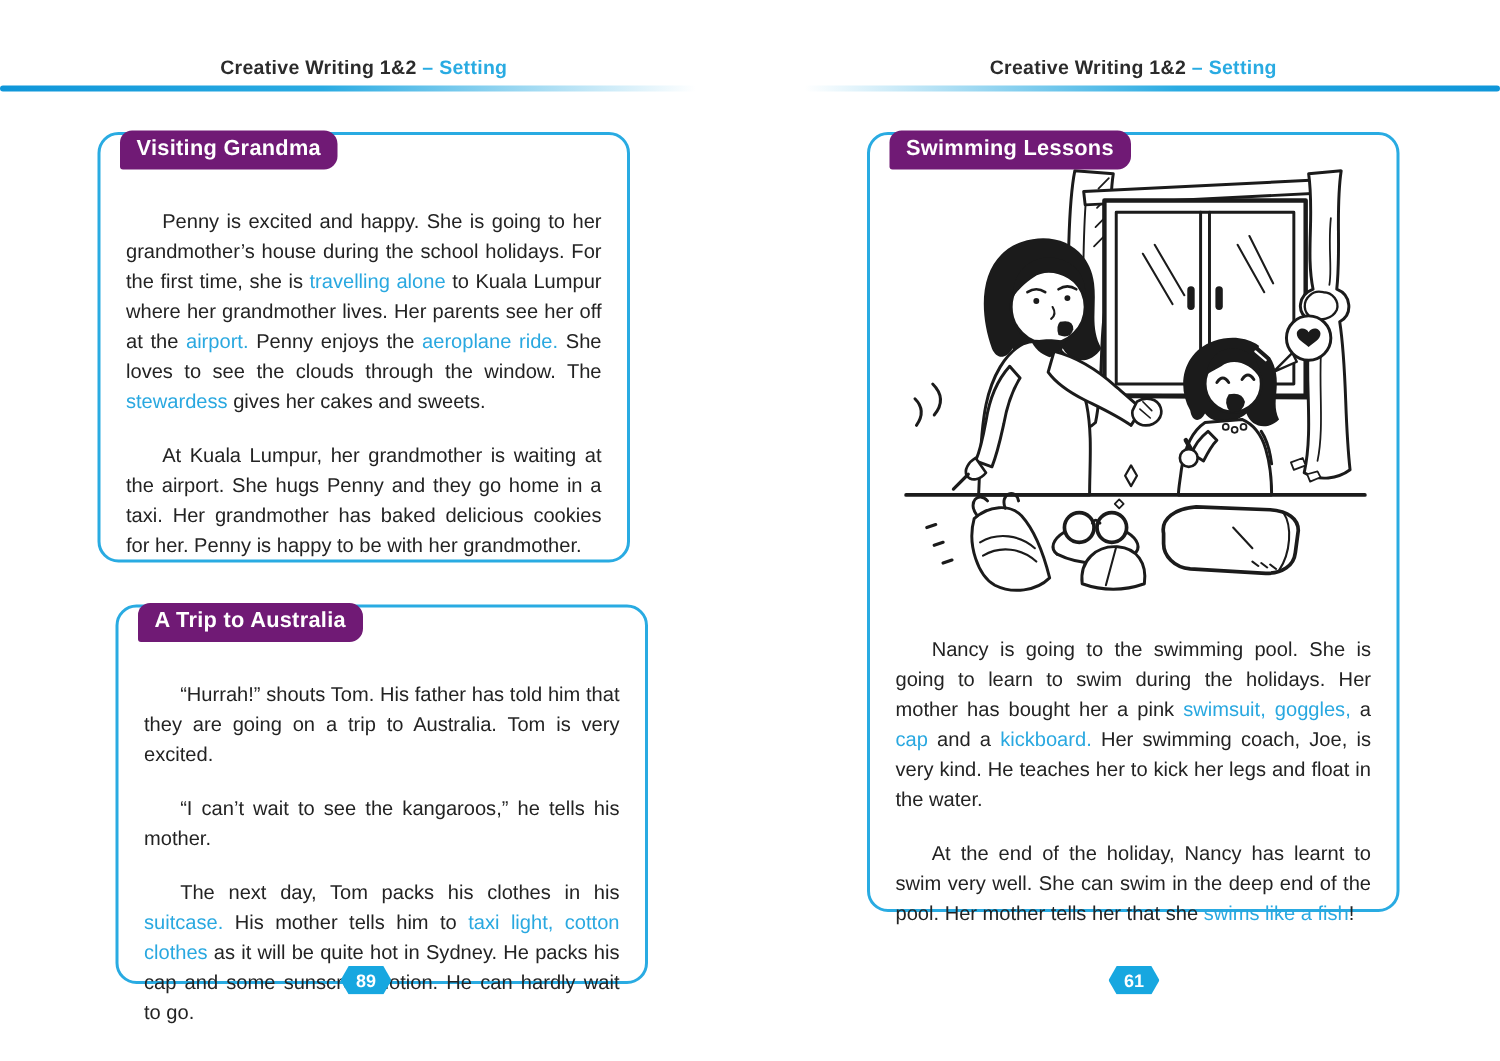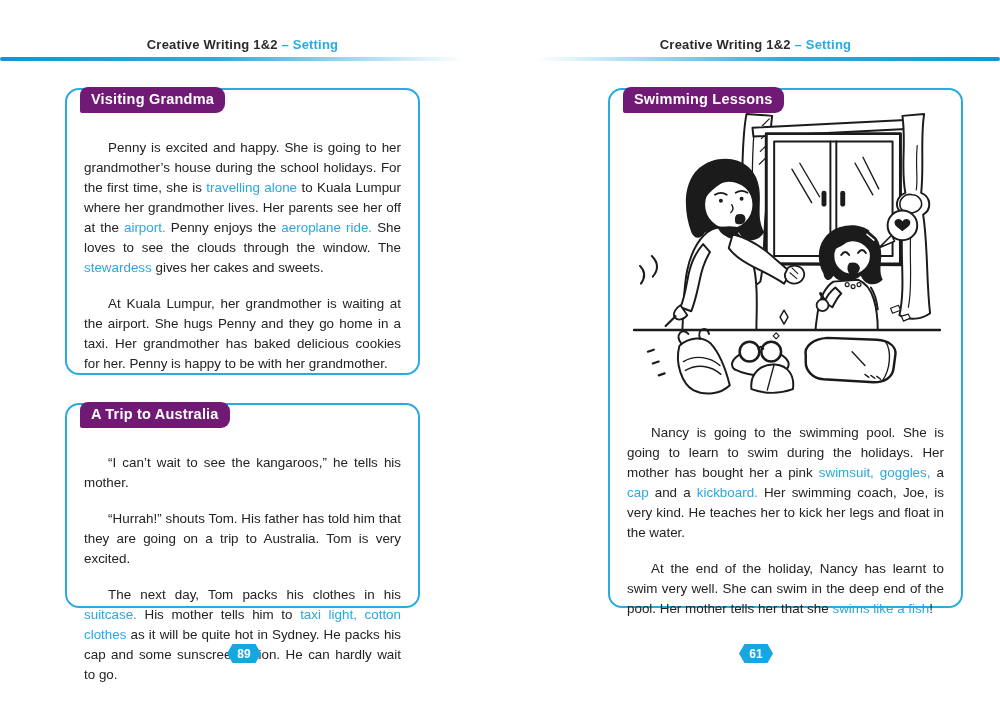--- a/index.html
+++ b/index.html
@@ -18,22 +18,22 @@
   .section-accent{color:#29abe2}
   .rule{position:absolute;top:57px;height:4px;border-radius:2px}
   .rule-left{left:0;width:478px;background:linear-gradient(to right,#0f96d9 0%,#2aabe2 45%,rgba(255,255,255,0) 97%)}
   .rule-right{right:0;width:478px;background:linear-gradient(to left,#0f96d9 0%,#2aabe2 45%,rgba(255,255,255,0) 97%)}
   
   .storybox{
     position:absolute;background:#fff;border:2px solid #29abe2;border-radius:14px;
     box-sizing:border-box;
   }
   #box-grandma{left:65px;top:88px;width:355px;height:287px}
-  #box-australia{left:65px;top:403px;width:355px;height:205px}
-  #box-swimming{left:608px;top:88px;width:355px;height:520px}
+  #box-australia{left:77px;top:403px;width:355px;height:253px}
+  #box-swimming{left:578px;top:88px;width:355px;height:520px}
   .badge{
     position:absolute;top:-3px;left:13px;background:#701a75;color:#ffffff;
     font-weight:bold;font-size:14.5px;line-height:1;padding:5px 11px 6px;
     border-radius:8px 9px 9px 2px;letter-spacing:.2px;white-space:nowrap;
   }
   .box-content{padding:32px 17px 8px;box-sizing:border-box}
   .box-content.after-illustration{padding-top:5px}
   p.story{
     margin:16px 0 9px;font-size:13.4px;line-height:20px;color:#232323;
     text-align:justify;text-indent:1.8em;
@@ -65,22 +65,22 @@
   <div class="badge">Visiting Grandma</div>
   <div class="box-content">
     <p class="story"><span>Penny is excited and happy. She is going to her grandmother’s house during the school holidays. For the first time, she is </span><span class="kw">travelling alone</span><span> to Kuala Lumpur where her grandmother lives. Her parents see her off at the </span><span class="kw">airport.</span><span> Penny enjoys the </span><span class="kw">aeroplane ride.</span><span> She loves to see the clouds through the window. The </span><span class="kw">stewardess</span><span> gives her cakes and sweets.</span></p>
     <p class="story"><span>At Kuala Lumpur, her grandmother is waiting at the airport. She hugs Penny and they go home in a taxi. Her grandmother has baked delicious cookies for her. Penny is happy to be with her grandmother.</span></p>
   </div>
 </div>
 
 <div class="storybox" id="box-australia">
   <div class="badge">A Trip to Australia</div>
   <div class="box-content">
+    <p class="story"><span>“Hurrah!” shouts Tom. His father has told him that they are going on a trip to Australia. Tom is very excited.</span></p>
     <p class="story"><span>“I can’t wait to see the kangaroos,” he tells his mother.</span></p>
-    <p class="story"><span>“Hurrah!” shouts Tom. His father has told him that they are going on a trip to Australia. Tom is very excited.</span></p>
     <p class="story"><span>The next day, Tom packs his clothes in his </span><span class="kw">suitcase.</span><span> His mother tells him to </span><span class="kw">taxi light,</span><span> </span><span class="kw">cotton clothes</span><span> as it will be quite hot in Sydney. He packs his cap and some sunscreen lotion. He can hardly wait to go.</span></p>
   </div>
 </div>
 
 <div class="pagenum" id="pagenum-left">89</div>
 
 <div class="page-header header-right">
   <span>Creative Writing 1&amp;2</span>
   <span class="section-accent">–</span>
   <span class="section-accent">Setting</span>

